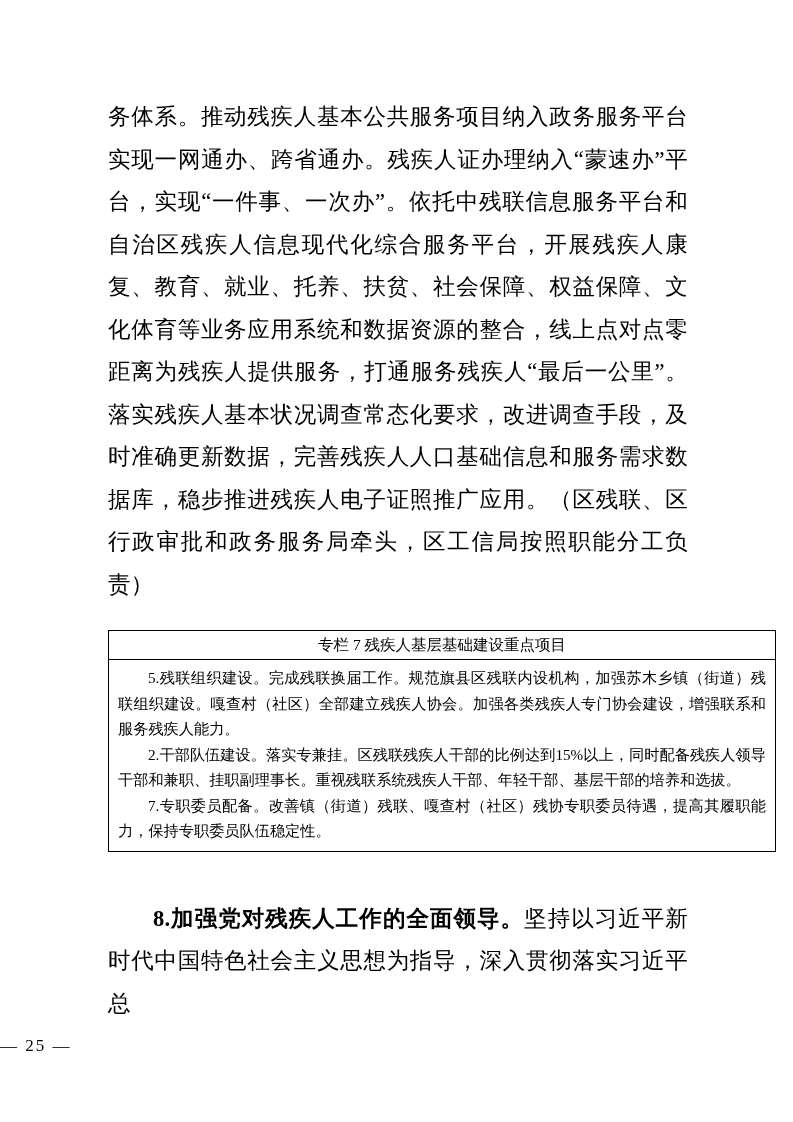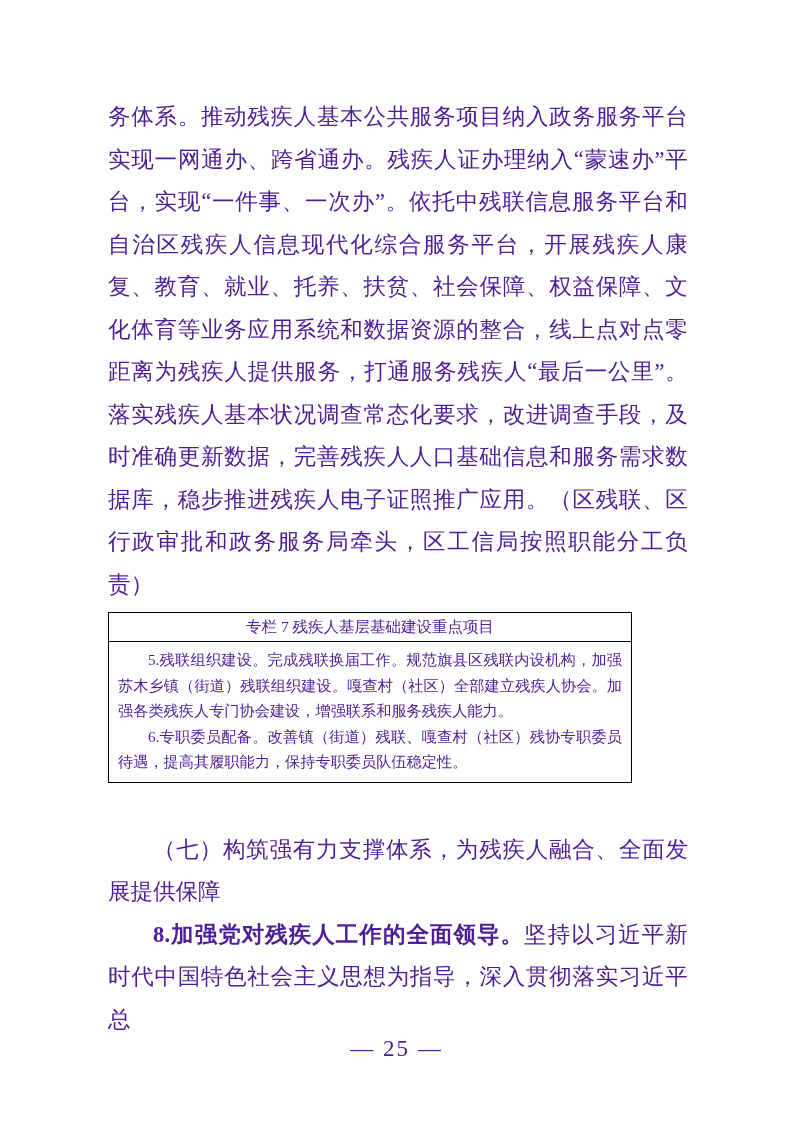--- a/index.html
+++ b/index.html
@@ -8,42 +8,42 @@
     background: #8f8f8f;
   }
   .page {
     width: 793px;
     height: 1122px;
     background: #ffffff;
     position: relative;
     margin: 0 auto;
     box-sizing: border-box;
     font-family: "Liberation Serif", serif;
-    color: #4c1d95;
+    color: #000000;
     overflow: hidden;
   }
   .content {
     position: absolute;
     left: 108px;
     top: 96px;
     width: 580px;
   }
   .body-par {
     font-family: "Liberation Serif", serif;
     font-size: 22.5px;
     line-height: 42.5px;
     text-align: justify;
     text-justify: inter-ideograph;
     letter-spacing: 0.2px;
     margin: 0;
   }
   .box {
     border: 1px solid #000;
-    margin-top: 6px;
-    width: 524px;
+    margin-top: 24px;
+    width: 668px;
     box-sizing: border-box;
   }
   .box-title {
     text-align: center;
     font-size: 15.5px;
     line-height: 25px;
     font-family: "Liberation Serif", serif;
     border-bottom: 1px solid #000;
     padding: 1px 0 2px 0;
   }
@@ -72,46 +72,46 @@
     text-indent: 45px;
   }
   .bold {
     font-weight: bold;
   }
   .footer {
     position: absolute;
     left: 0;
     right: 0;
     top: 1036px;
-    text-align: center;
-    font-size: 23px;
+    text-align: left;
+    font-size: 17px;
     font-family: "Liberation Serif", serif;
     letter-spacing: 2px;
   }
 </style>
 </head>
 <body>
 
 <div class="page">
 
   <div class="content">
 
     <p class="body-par">务体系。推动残疾人基本公共服务项目纳入政务服务平台实现一网通办、跨省通办。残疾人证办理纳入“蒙速办”平台，实现“一件事、一次办”。依托中残联信息服务平台和自治区残疾人信息现代化综合服务平台，开展残疾人康复、教育、就业、托养、扶贫、社会保障、权益保障、文化体育等业务应用系统和数据资源的整合，线上点对点零距离为残疾人提供服务，打通服务残疾人“最后一公里”。落实残疾人基本状况调查常态化要求，改进调查手段，及时准确更新数据，完善残疾人人口基础信息和服务需求数据库，稳步推进残疾人电子证照推广应用。（区残联、区行政审批和政务服务局牵头，区工信局按照职能分工负责）</p>
 
     <div class="box">
       <div class="box-title">专栏 7  残疾人基层基础建设重点项目</div>
       <div class="box-body">
         <p class="box-par">5.残联组织建设。完成残联换届工作。规范旗县区残联内设机构，加强苏木乡镇（街道）残联组织建设。嘎查村（社区）全部建立残疾人协会。加强各类残疾人专门协会建设，增强联系和服务残疾人能力。</p>
-        <p class="box-par">6.专职委员配备。改善镇（街道）残联、嘎查村（社区）残协专职委员待遇，提高其履职能力，保持专职委员队伍稳定性。</p>
+        <p class="box-par">2.干部队伍建设。落实专兼挂。区残联残疾人干部的比例达到15%以上，同时配备残疾人领导干部和兼职、挂职副理事长。重视残联系统残疾人干部、年轻干部、基层干部的培养和选拔。</p>
+        <p class="box-par">7.专职委员配备。改善镇（街道）残联、嘎查村（社区）残协专职委员待遇，提高其履职能力，保持专职委员队伍稳定性。</p>
       </div>
     </div>
 
     <div class="gap-before-section"></div>
 
-    <p class="section-head indent2">（七）构筑强有力支撑体系，为残疾人融合、全面发展提供保障</p>
 
     <p class="body-par indent2"><span class="bold">8.加强党对残疾人工作的全面领导。</span><span>坚持以习近平新时代中国特色社会主义思想为指导，深入贯彻落实习近平总</span></p>
 
   </div>
 
   <div class="footer">—  25  —</div>
 
 </div>
 
 </body></html>

